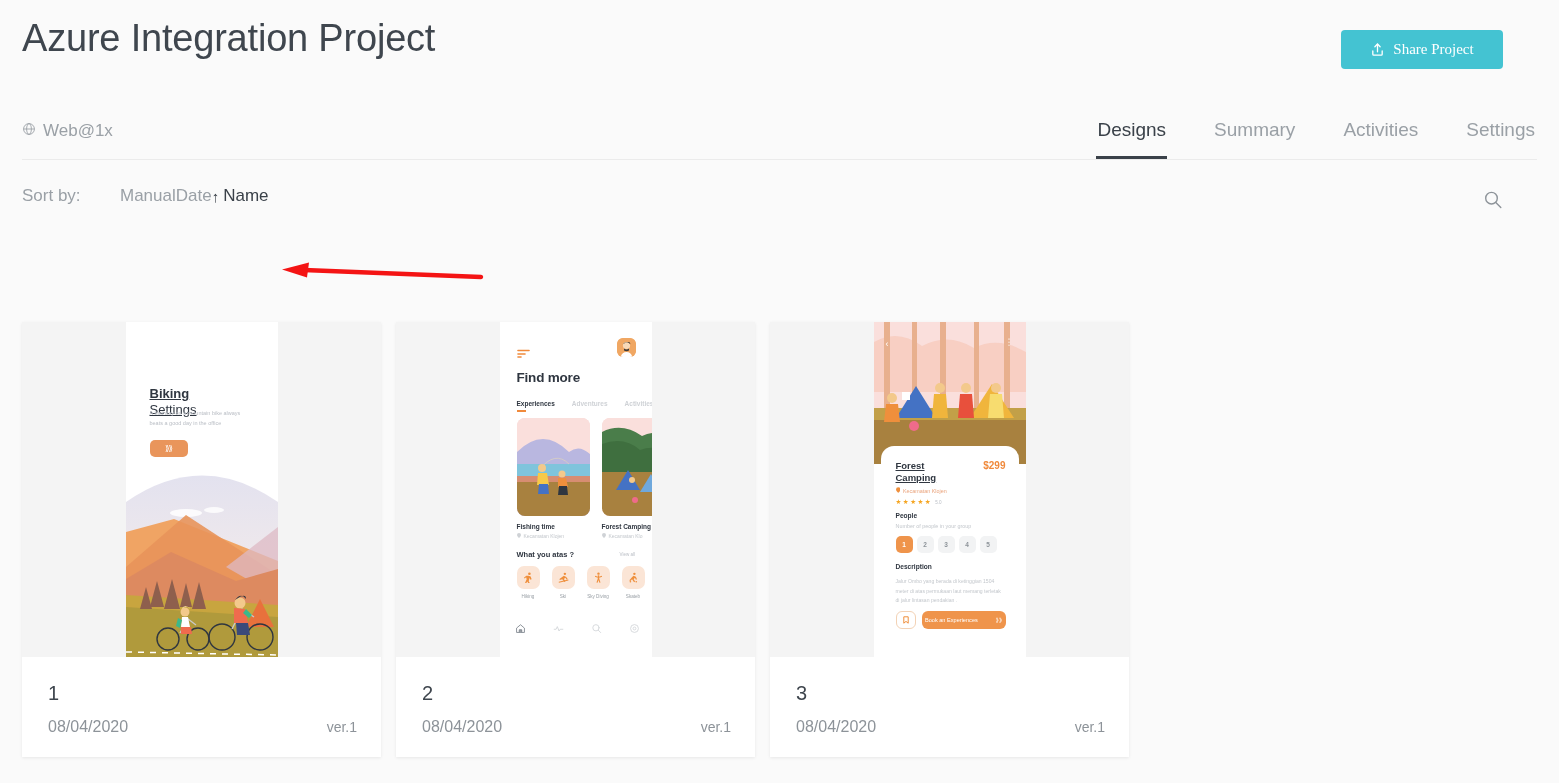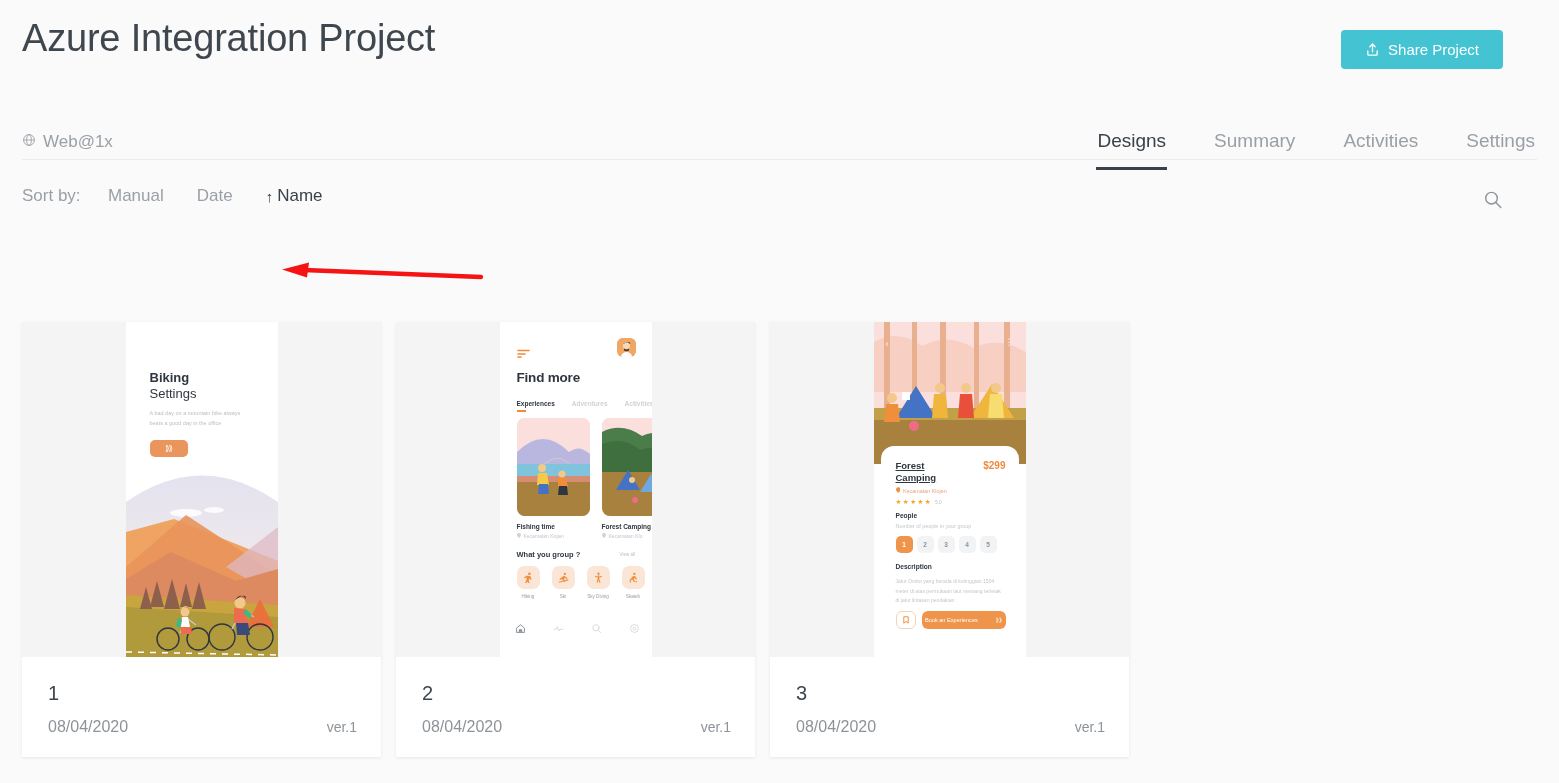--- a/index.html
+++ b/index.html
@@ -16,28 +16,28 @@
   .header { position: absolute; left: 0; top: 0; width: 1559px; height: 98px; }
   .project-title {
     position: absolute; left: 22px; top: 17px;
     font-size: 38px; font-weight: 400; letter-spacing: -0.2px;
     color: #3f464e; white-space: nowrap; text-align: right;
   }
   .share-btn {
     position: absolute; left: 1341px; top: 30px;
     width: 162px; height: 39px;
     background: #44c3d2; border: none; border-radius: 4px;
-    color: #ffffff; font-size: 15px; font-family: Liberation Sans, sans-serif;
+    color: #ffffff; font-size: 15px; font-family: Liberation Serif, serif;
     display: flex; align-items: center; justify-content: center; gap: 8px;
     cursor: pointer;
   }
   .share-btn .ic { display: flex; align-items: center; }
 
   
-  .subnav { position: absolute; left: 0; top: 116px; width: 1559px; height: 62px; }
+  .subnav { position: absolute; left: 0; top: 105px; width: 1559px; height: 62px; }
   .scale-label {
     position: absolute; left: 22px; top: 16px;
     font-size: 17px; color: #9aa0a6;
     display: flex; align-items: center; gap: 7px; white-space: nowrap;
   }
   .tabs {
     position: absolute; right: 24px; top: 14px;
     display: flex; align-items: flex-start; gap: 48px;
   }
   .tab {
@@ -53,21 +53,21 @@
     position: absolute; left: 22px; right: 22px; top: 159px;
     height: 1px; background: #ebebeb;
   }
 
   
   .sortbar { position: absolute; left: 0; top: 162px; width: 1559px; height: 70px; }
   .sort-label {
     position: absolute; left: 22px; top: 24px;
     font-size: 17px; color: #9aa0a6; white-space: nowrap;
   }
-  .sort-opts { position: absolute; left: 108px; top: 24px; display: flex; gap: 33px; }
+  .sort-opts { position: absolute; left: 120px; top: 24px; display: flex; }
   .sort-opt {
     font-size: 17px; color: #9aa0a6; cursor: pointer; white-space: nowrap;
     display: flex; align-items: center; gap: 4px;
   }
   .sort-opt.active { color: #3a4149; }
   .sort-opt .arrow { font-size: 15px; }
   .search-icon-btn {
     position: absolute; left: 1478px; top: 186px;
     width: 30px; height: 30px; cursor: pointer;
     display: flex; align-items: center; justify-content: center;
@@ -98,21 +98,21 @@
   }
   .card-footer { flex: 1; background: #ffffff; position: relative; }
   .card-num { position: absolute; left: 26px; top: 25px; font-size: 20px; color: #3f464e; }
   .card-date { position: absolute; left: 26px; top: 61px; font-size: 16px; color: #8d9399; }
   .card-ver { position: absolute; right: 24px; top: 62px; font-size: 14px; color: #8d9399; }
 
   
   .phone { width: 152px; height: 335px; background: #ffffff; position: relative; overflow: hidden; }
 
   
-  .p1-title { position: absolute; left: 24px; top: 48px; font-size: 13px; font-weight: bold; color: #2f3640; line-height: 1.25; }
+  .p1-title { position: absolute; left: 24px; top: 64px; font-size: 13px; font-weight: bold; color: #2f3640; line-height: 1.25; text-decoration: underline; }
   .p1-title .l2 { font-weight: 400; }
   .p1-sub { position: absolute; left: 24px; top: 86px; width: 96px; font-size: 5.5px; color: #b9bdc4; line-height: 1.85; }
   .p1-btn { position: absolute; left: 24px; top: 118px; width: 38px; height: 17px; background: #e9955b; border-radius: 5px;
             display:flex; align-items:center; justify-content:center; color:#fff; font-size: 8px; letter-spacing:-1px;}
   .p1-art { position: absolute; left: 0; right: 0; bottom: 0; height: 200px; }
 
   
   .p2-burger { position: absolute; left: 17px; top: 22px; }
   .p2-ava { position: absolute; right: 16px; top: 16px; width: 19px; height: 19px; border-radius: 6px; background: #f0a763; overflow:hidden;}
   .p2-h1 { position: absolute; left: 17px; top: 48px; font-size: 13.5px; font-weight: bold; color: #2f3640; letter-spacing: -0.2px;}
@@ -367,21 +367,21 @@
               <div class="p2-loc">
                 <span>
                   <svg width="4" height="5" viewBox="0 0 4 5" fill="#cfd2d6">
                       <path d="M2 0a2 2 0 0 0-2 2c0 1.5 2 3 2 3s2-1.5 2-3a2 2 0 0 0-2-2z"></path>
                     </svg>
                 </span>
                 <span>Kecamatan Klo</span>
               </div>
             </div>
           </div>
-          <div class="p2-want">What you group ?</div>
+          <div class="p2-want">What you atas ?</div>
           <div class="p2-viewall">View all</div>
           <div class="p2-acts">
             <div class="p2-act">
               <div class="sq">
                 <svg width="11" height="11" viewBox="0 0 12 12" fill="#ef8f3c">
                     <circle cx="7" cy="2" r="1.4"></circle>
                     <path d="M6 4 l2.4 1 l1 3 l-1.4 .4 l-.8 -2 l-1 3.6 l1.8 3 l-1.2 .7 l-2.2 -3.4 l-1.4 2.7 l-1.2 -.6 l2 -4.6 l-.6 -2 l-1.6 1.4 l-.8 -.9 l2.6 -2.3 z"></path>
                   </svg>
               </div>
               <div class="nm">Hiking</div>

